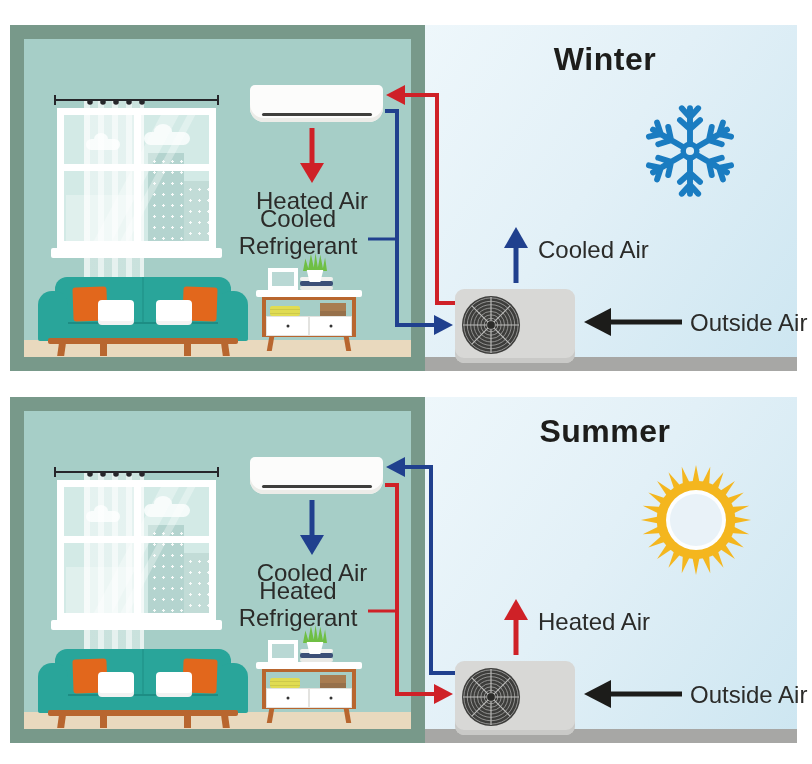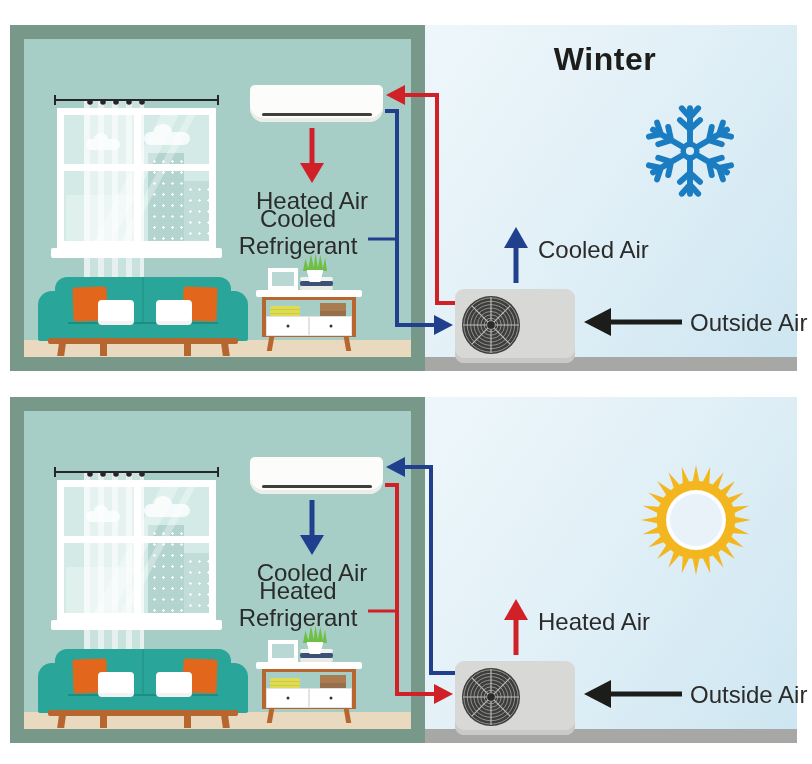--- a/index.html
+++ b/index.html
@@ -361,20 +361,21 @@
       <line class="flow" x1="312" y1="103" x2="312" y2="141" stroke="var(--blue)"></line>
       <polygon class="head-blue" points="312,158 300,138 324,138"></polygon>
 
       <line class="flow" x1="516" y1="258" x2="516" y2="219" stroke="var(--red)"></line>
       <polygon class="head-red" points="516,202 504,223 528,223"></polygon>
 
       <line class="black-line" x1="682" y1="297" x2="608" y2="297"></line>
       <polygon class="head-black" points="584,297 611,283 611,311"></polygon>
     </svg>
 
+    <div class="title">Summer</div>
 
     <svg class="season-icon sun" viewBox="-60 -60 120 120">
       <g class="sun-rays">
           <polygon points="0.0,-56.0 -3.9,-36.8 3.9,-36.8" fill="var(--sun)"></polygon>
           <polygon points="14.5,-54.1 5.8,-36.5 13.3,-34.5" fill="var(--sun)"></polygon>
           <polygon points="28.0,-48.5 15.0,-33.8 21.7,-29.9" fill="var(--sun)"></polygon>
           <polygon points="39.6,-39.6 23.3,-28.8 28.8,-23.3" fill="var(--sun)"></polygon>
           <polygon points="48.5,-28.0 29.9,-21.7 33.8,-15.0" fill="var(--sun)"></polygon>
           <polygon points="54.1,-14.5 34.5,-13.3 36.5,-5.8" fill="var(--sun)"></polygon>
           <polygon points="56.0,-0.0 36.8,-3.9 36.8,3.9" fill="var(--sun)"></polygon>

